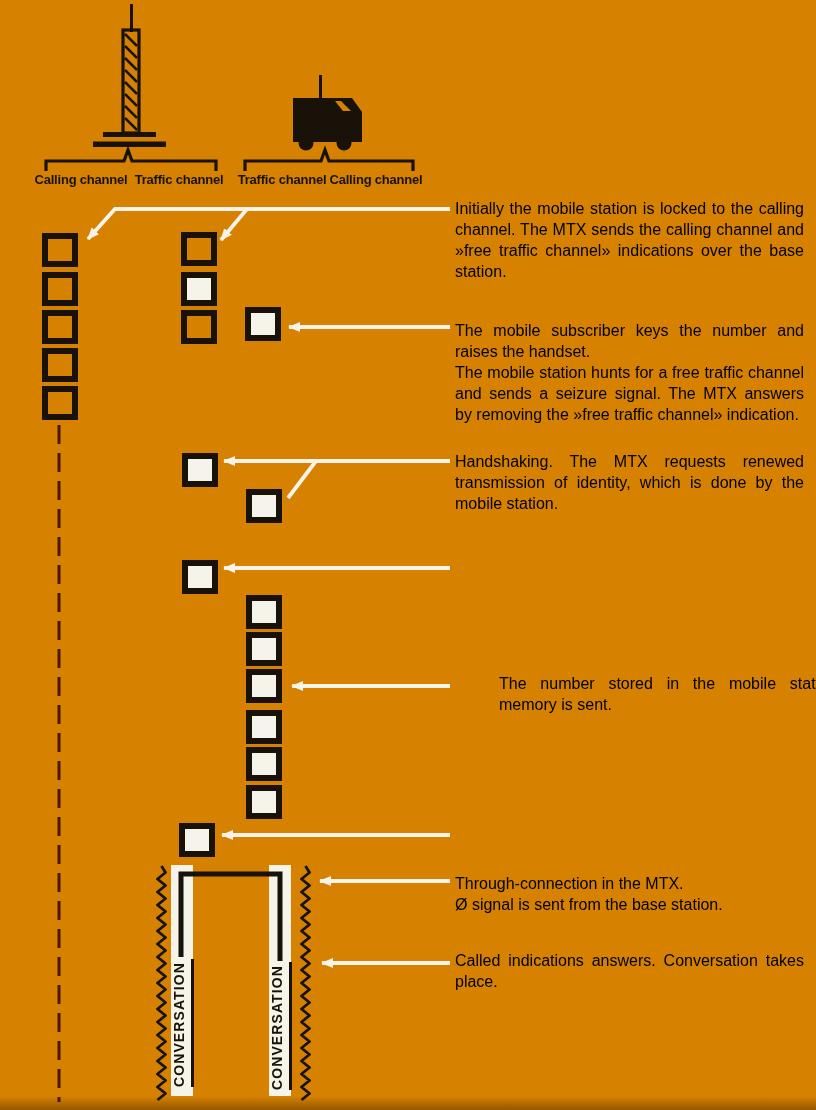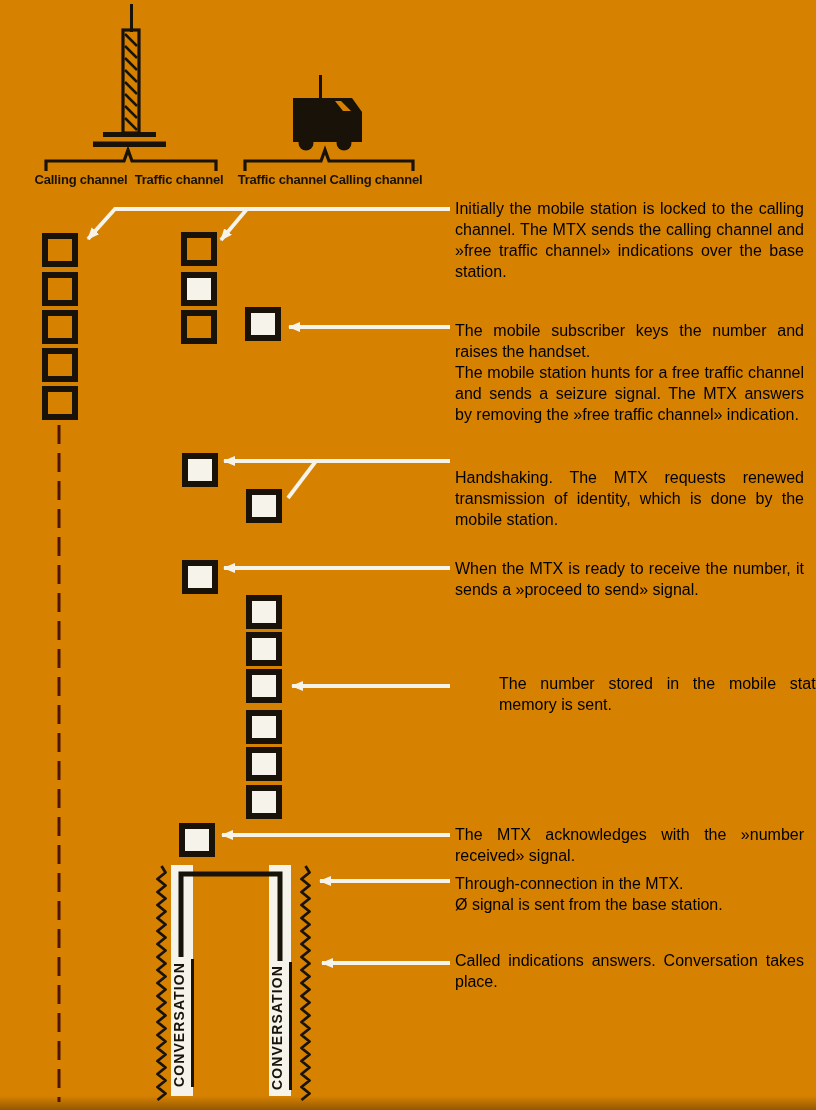--- a/index.html
+++ b/index.html
@@ -82,24 +82,22 @@
   <div class="overlay">
 
     <div class="chan-label" style="left:33px;">Calling channel</div>
     <div class="chan-label" style="left:131px;">Traffic channel</div>
     <div class="chan-label" style="left:234px;">Traffic channel</div>
     <div class="chan-label" style="left:328px;">Calling channel</div>
 
     <div class="step" style="top:198px;">Initially the mobile station is locked to the calling channel. The MTX sends the calling channel and »free traffic channel» indications over the base station.</div>
     <div class="step" style="top:320px;">The mobile subscriber keys the number and raises the handset.
 The mobile station hunts for a free traffic channel and sends a seizure signal. The MTX answers by removing the »free traffic channel» indication.</div>
-    <div class="step" style="top:451px;margin-top:16px;">Handshaking. The MTX requests renewed transmission of identity, which is done by the mobile station.</div>
-    <div class="step" style="top:558px;">When the MTX is ready to receive the number, it sends a »proceed to send» signal.</div>
+    <div class="step" style="top:451px;">Handshaking. The MTX requests renewed transmission of identity, which is done by the mobile station.</div>
     <div class="step" style="top:673px;margin-left:44px;">The number stored in the mobile station's memory is sent.</div>
-    <div class="step" style="top:824px;">The MTX acknowledges with the »number received» signal.</div>
     <div class="step" style="top:873px;">Through-connection in the MTX.
 Ø signal is sent from the base station.</div>
     <div class="step" style="top:950px;">Called indications answers. Conversation takes place.</div>
 
     <div id="squares-layer">
         <div class="sq" style="left: 42px; top: 233px;"></div>
         <div class="sq" style="left: 42px; top: 272px;"></div>
         <div class="sq" style="left: 42px; top: 310px;"></div>
         <div class="sq" style="left: 42px; top: 348px;"></div>
         <div class="sq" style="left: 42px; top: 386px;"></div>

